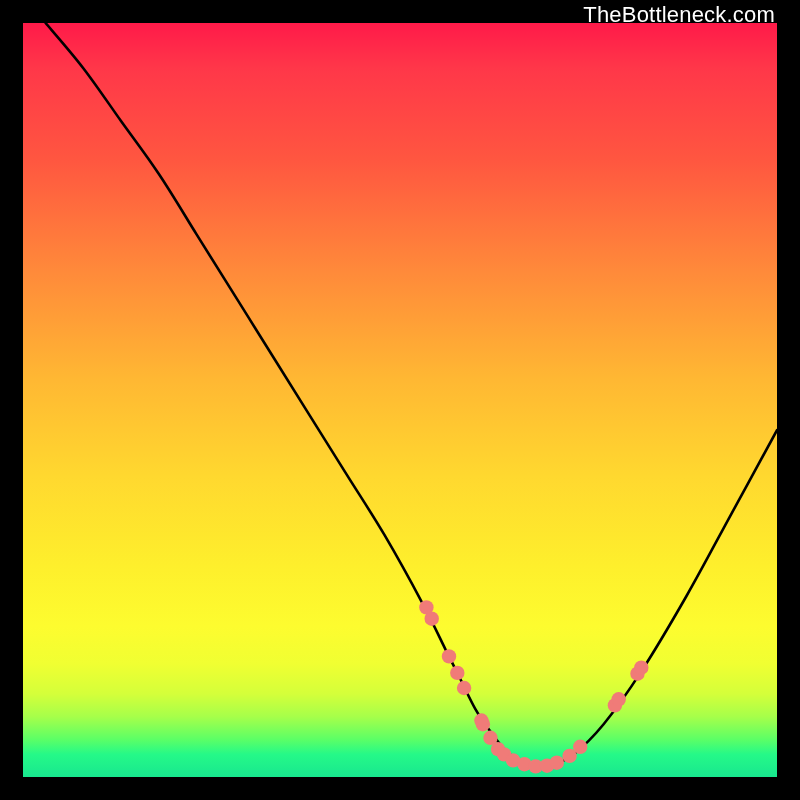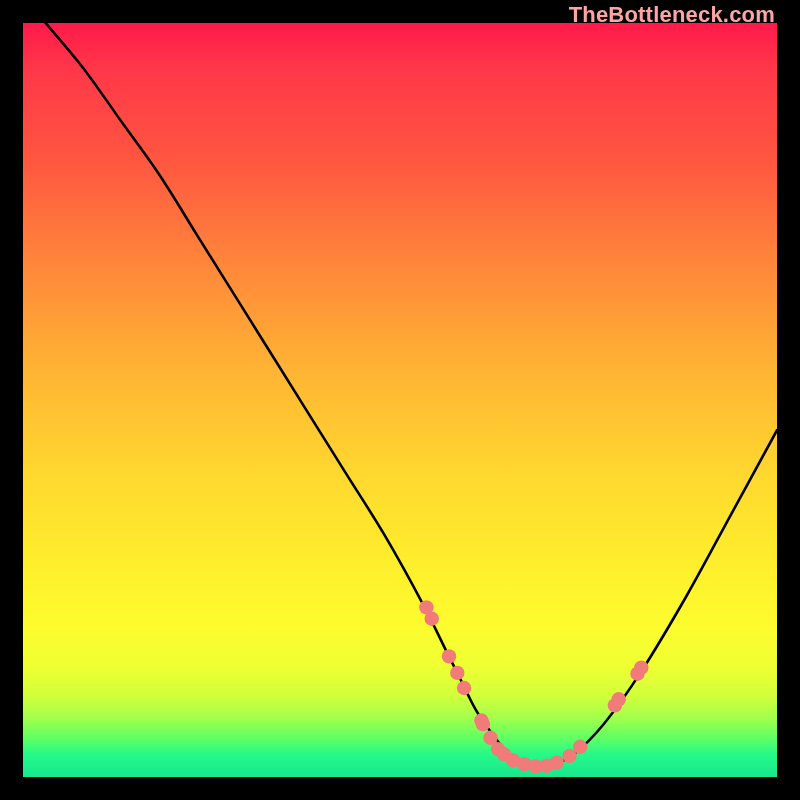--- a/index.html
+++ b/index.html
@@ -46,23 +46,23 @@
       #d4ff3a 89%,
       #a6ff4a 92%,
       #5cff66 95%,
       #25f988 97%,
       #18e78f 100%);
   }
   .attribution {
     position: absolute;
     top: 2px;
     right: 25px;
-    color: #fca5a5;
+    color: #ffffff;
     font-size: 22px;
-    font-weight: 700;
+    font-weight: 400;
     letter-spacing: 0.2px;
   }
   svg.curve {
     position: absolute;
     left: 0;
     top: 0;
     width: 754px;
     height: 754px;
     overflow: visible;
   }

